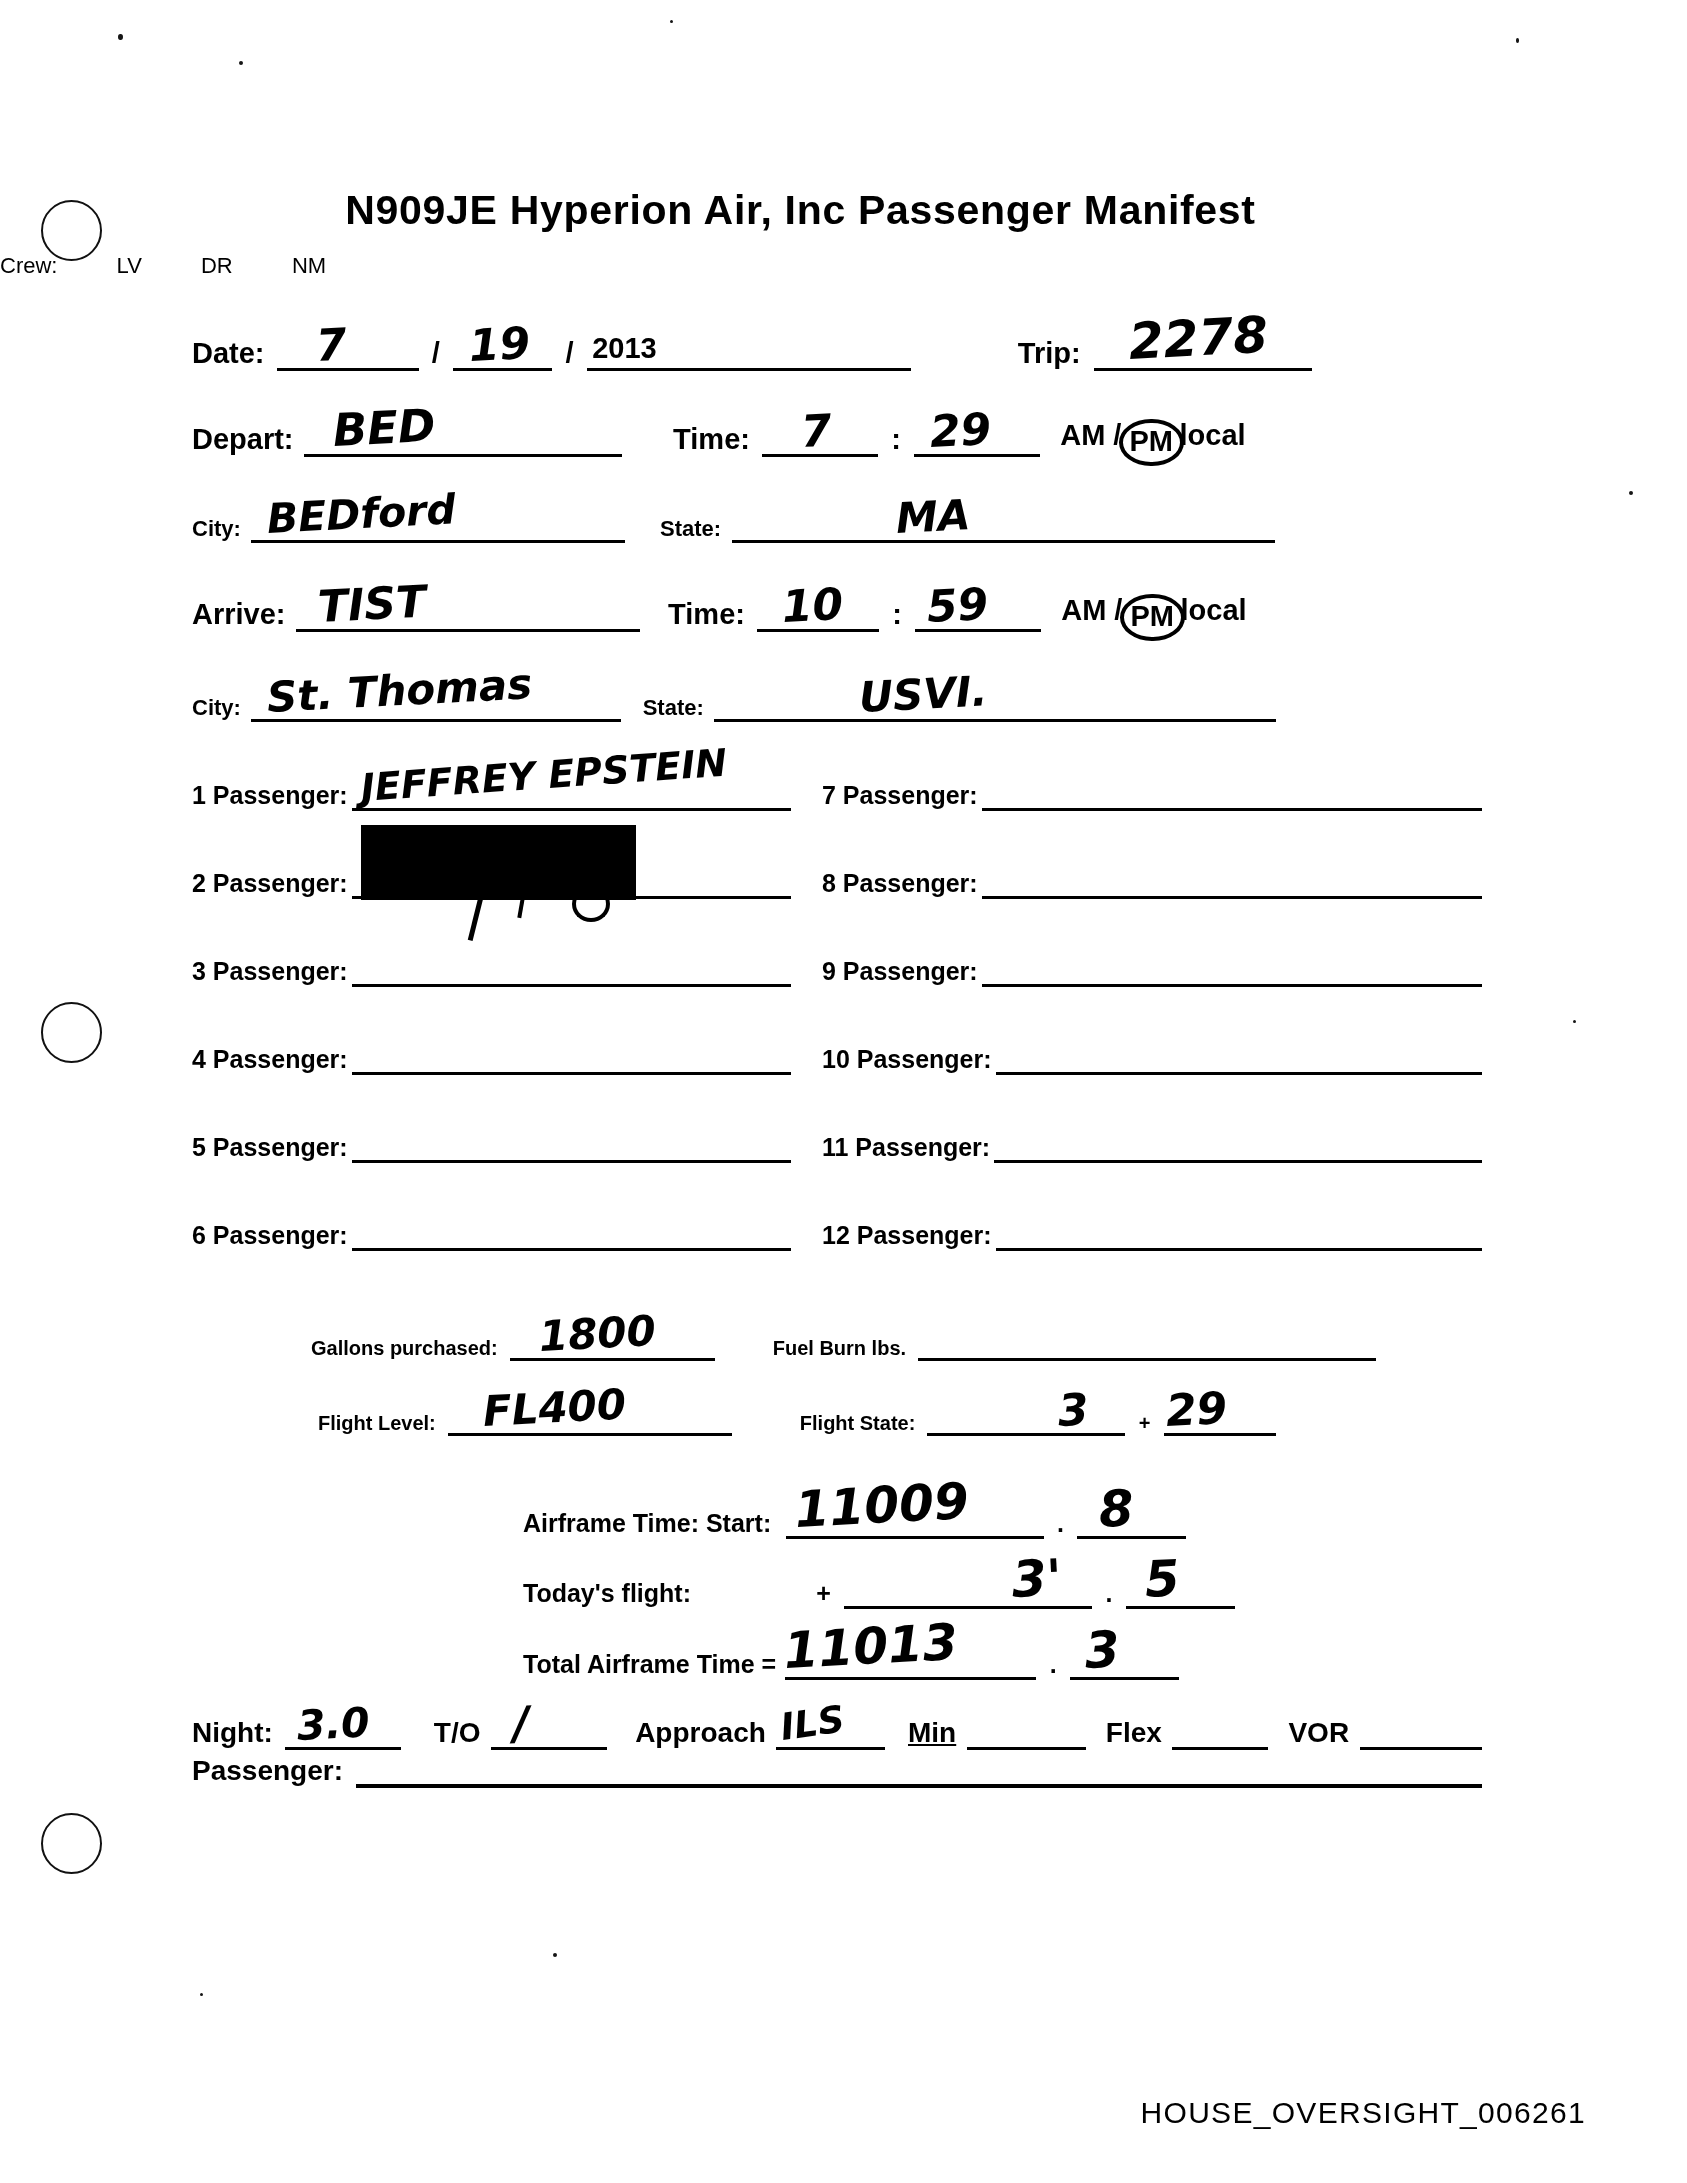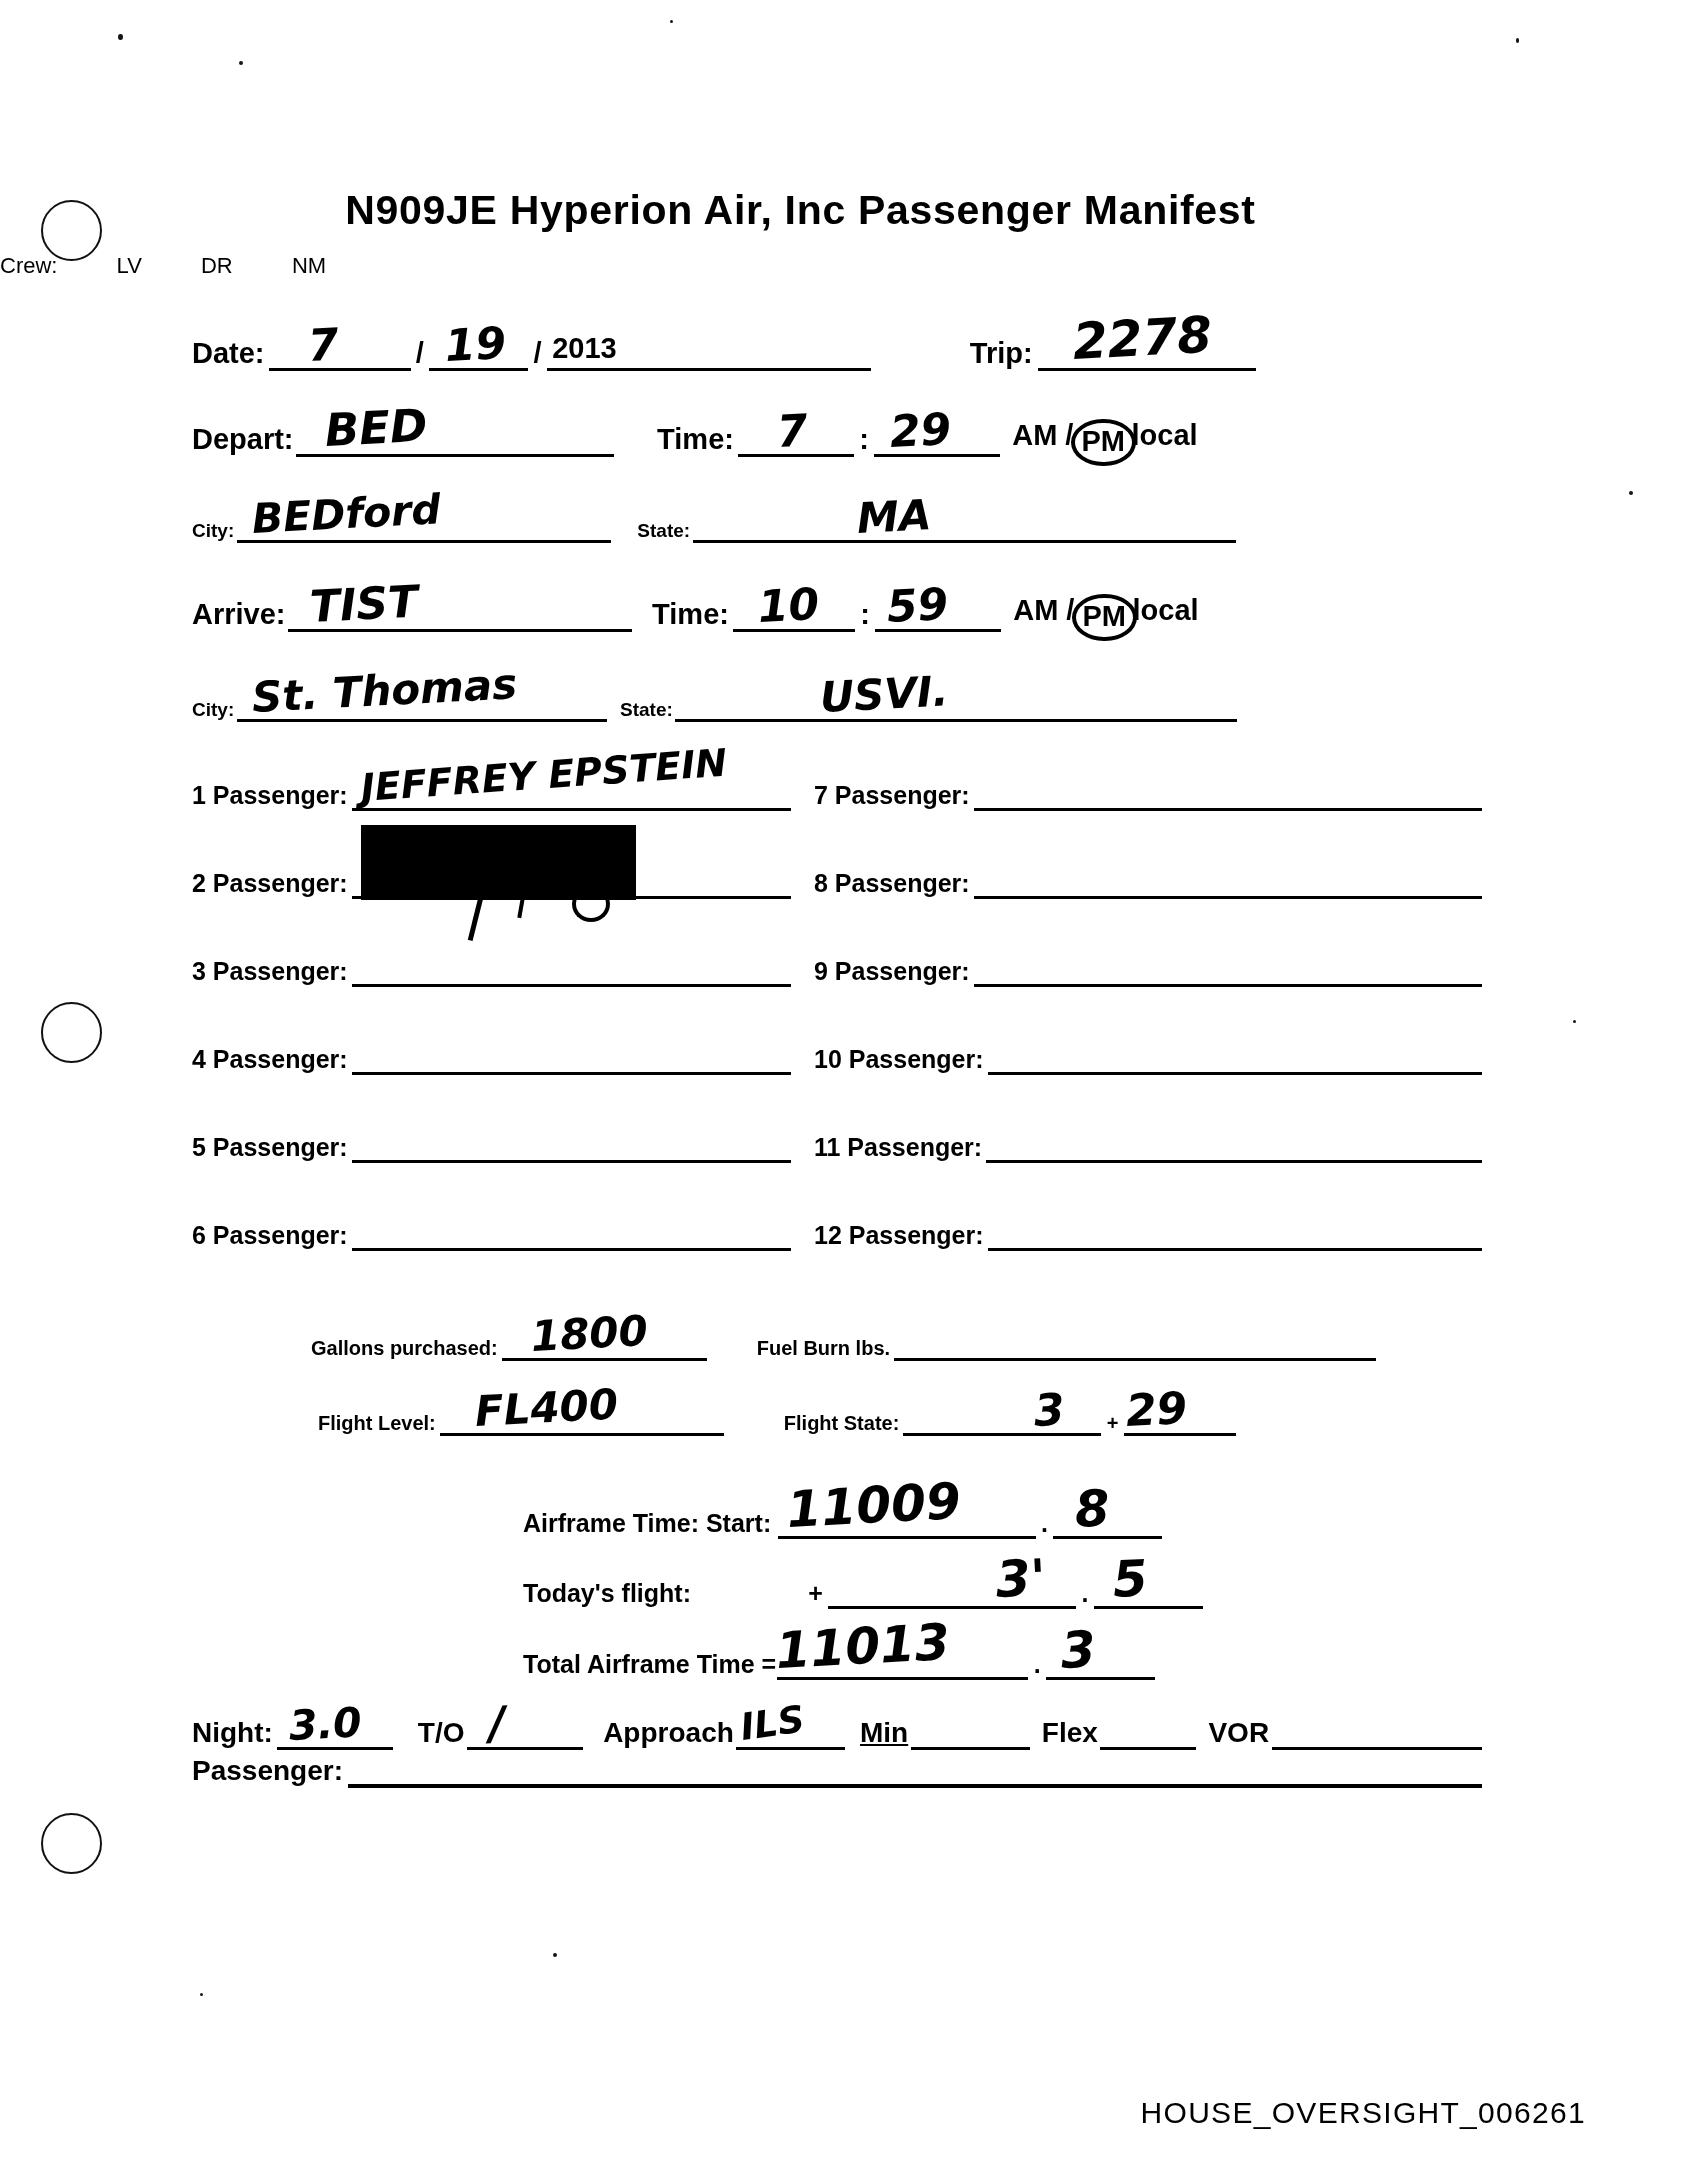--- a/index.html
+++ b/index.html
@@ -8,38 +8,38 @@
     width:1687px;height:2183px;
     background:#ffffff;
     font-family:"Liberation Sans", sans-serif;
     color:#000;
     overflow:hidden;
   }
   
   .hole{position:absolute;width:57px;height:57px;border:2.6px solid #111;border-radius:50%;left:41px;background:#fff;}
   .hole1{top:200px}.hole2{top:1002px}.hole3{top:1813px}
   
-  .row{position:absolute;display:flex;align-items:flex-end;height:60px;}
+  .row{position:absolute;display:flex;align-items:flex-end;height:60px;gap:8px;}
   .lbl{font-weight:bold;white-space:nowrap;line-height:1;padding-bottom:2.6px;}
   .blank{position:relative;border-bottom:3.3px solid #000;height:9.3px;}
   .grow{flex:1;}
   .sep{font-weight:bold;line-height:1;padding:0 5.3px 2.6px 5.3px;white-space:nowrap;}
   
   .hw{
     position:absolute;bottom:2.6px;left:13.2px;
     font-family:"DejaVu Sans", sans-serif;
     font-style:italic;font-weight:bold;line-height:.9;
     white-space:nowrap;transform:rotate(-3deg);transform-origin:left bottom;
   }
   .title-row{position:absolute;top:187px;left:0;width:1601px;text-align:center;}
   .title{font-size:41px;font-weight:bold;letter-spacing:0.7px;}
   .crew-row{position:absolute;top:253px;left:0;width:1601px;text-align:left;font-size:22px;font-weight:normal;}
   .crew-row span{display:inline-block;}
   .crew-member{margin-left:53px;}
-  .fs44{font-size:29px;} .fs40{font-size:19px;} .fs38{font-size:25px;} .fs36{font-size:20px;} .fs42{font-size:28px;text-align:right;}
+  .fs44{font-size:29px;} .fs40{font-size:22px;} .fs38{font-size:25px;} .fs36{font-size:20px;} .fs42{font-size:28px;text-align:right;}
   .pm-circle{
     display:inline-block;border:4px solid #000;border-radius:50%;
     padding:4px 6.6px 6.6px 6.6px;margin:0 -4px -9.3px -2.6px;line-height:1;font-weight:bold;
   }
   .ampm{display:flex;align-items:flex-end;padding-bottom:0;}
   .ampm .lbl{padding-bottom:6.6px;}
   
   .p-row{left:192px;width:1290px;}
   .pcell-left{display:flex;align-items:flex-end;width:599px;}
   .pcell-right{display:flex;align-items:flex-end;flex:1;margin-left:23px;}

